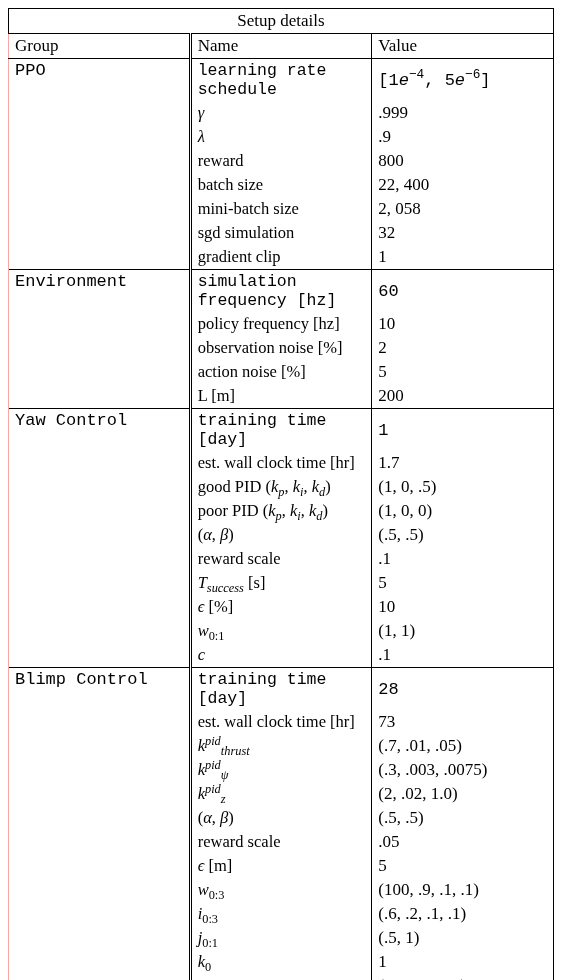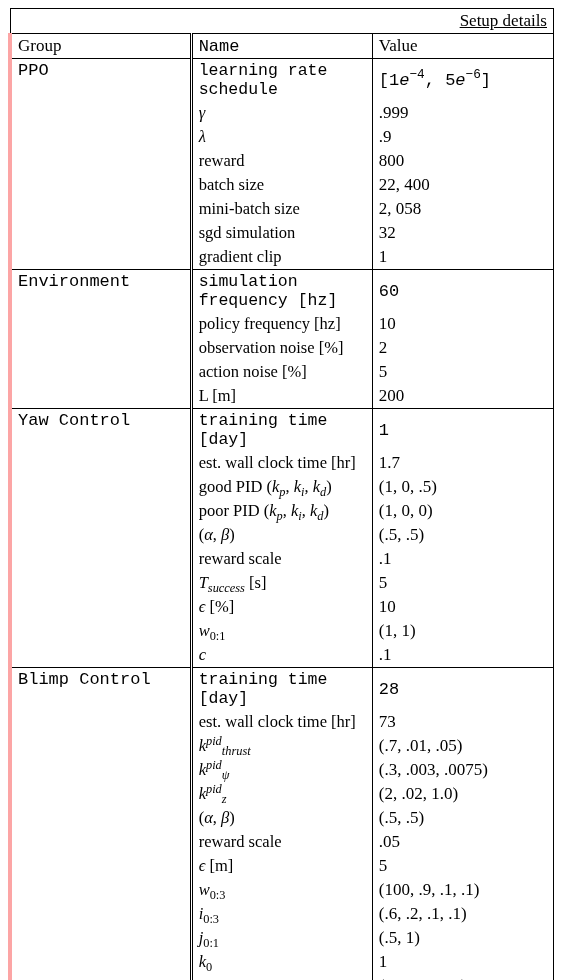--- a/index.html
+++ b/index.html
@@ -11,46 +11,44 @@
       color: #000;
       width: 546px;
     }
     table {
       border-collapse: collapse;
       width: 100%;
       table-layout: fixed;
     }
     .title-cell {
       border: 1px solid #000;
-      text-align: right;
-      padding: 2px 6px;
-      font-size: 17px;
-      text-decoration: underline;
+      text-align: center;
+      padding: 2px 6px;
+      font-size: 17px;
     }
     .header-row td {
       border-top: 1px solid #000;
       border-bottom: 1px solid #000;
       padding: 2px 6px;
       font-size: 17px;
     }
     .col-group {
       width: 130px;
-      border-left: 4px solid #fca5a5;
+      border-left: 1px solid #fca5a5;
       border-right: 3px double #000;
       vertical-align: top;
       padding: 2px 6px;
       font-size: 17px;
       margin-top: 27px;
     }
     .col-name {
       width: 240px;
       border-right: 1px solid #000;
       padding: 2px 6px;
       font-size: 16.5px;
-      font-family: Liberation Mono, monospace;
     }
     .col-value {
       border-right: 1px solid #000;
       padding: 2px 6px;
       font-size: 17px;
     }
     .group-first td {
       border-top: 1px solid #000;
       font-family: Liberation Mono, monospace;
     }

